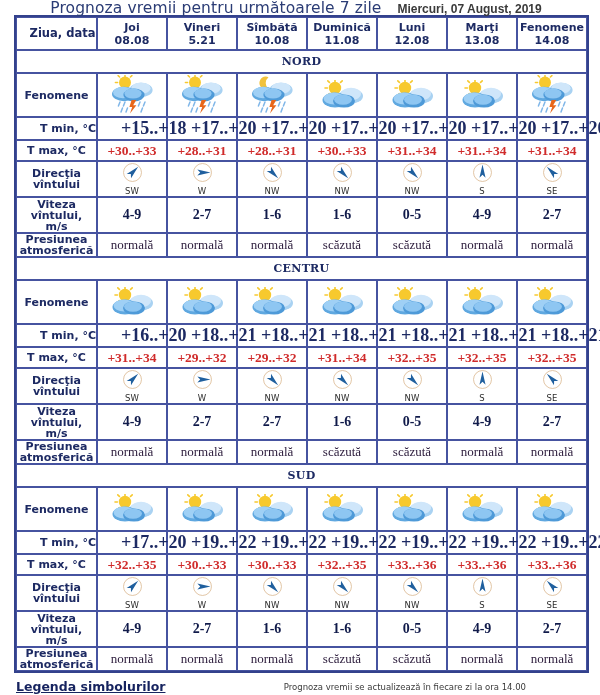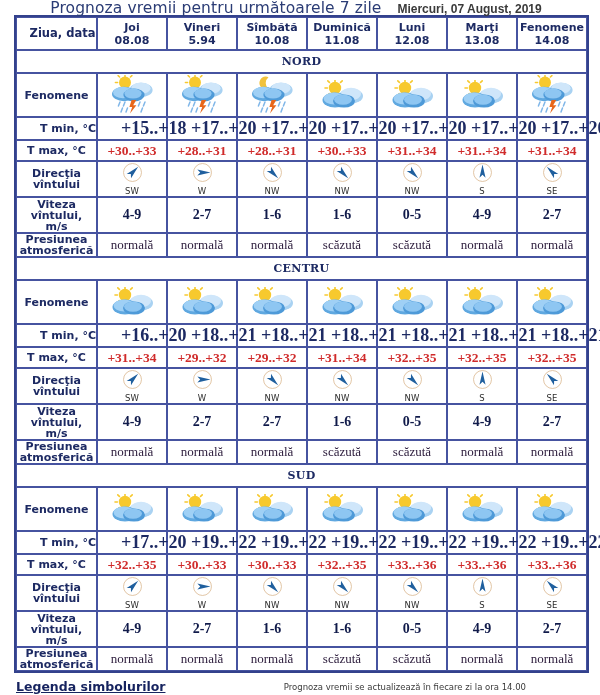--- a/index.html
+++ b/index.html
@@ -183,21 +183,21 @@
           <col class="day">
       </colgroup>
       <tbody id="tbody">
           <tr>
   <td class="hdr labhdr">Ziua, data</td>
             <td class="hdr">
       <span>Joi</span>
       <span class="d2">08.08</span></td>
             <td class="hdr">
       <span>Vineri</span>
-      <span class="d2">5.94</span></td>
+      <span class="d2">5.21</span></td>
             <td class="hdr">
       <span>Sîmbătă</span>
       <span class="d2">10.08</span></td>
             <td class="hdr">
       <span>Duminică</span>
       <span class="d2">11.08</span></td>
             <td class="hdr">
       <span>Luni</span>
       <span class="d2">12.08</span></td>
             <td class="hdr">

